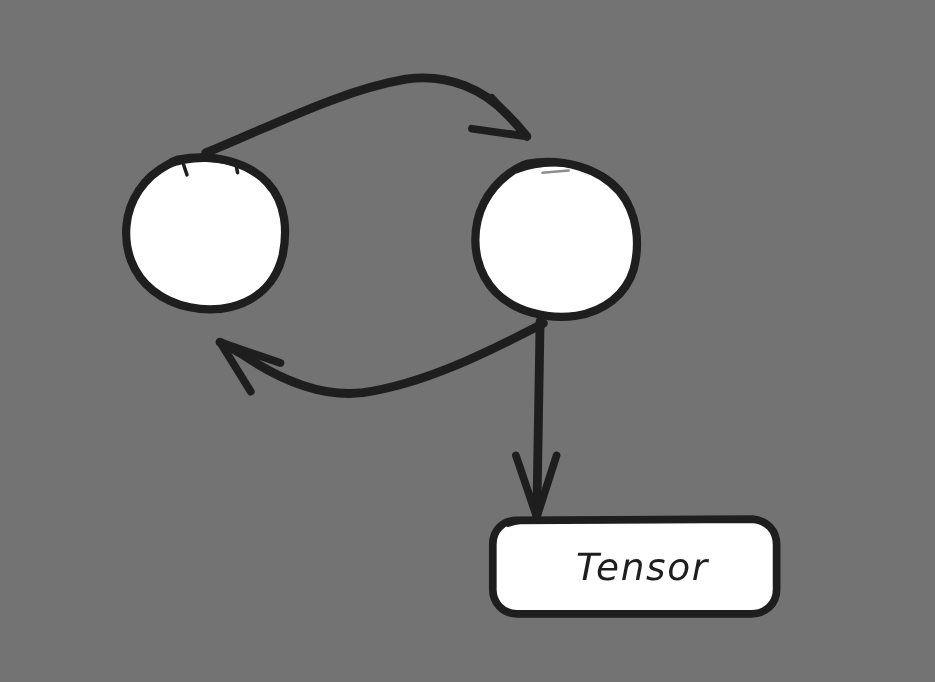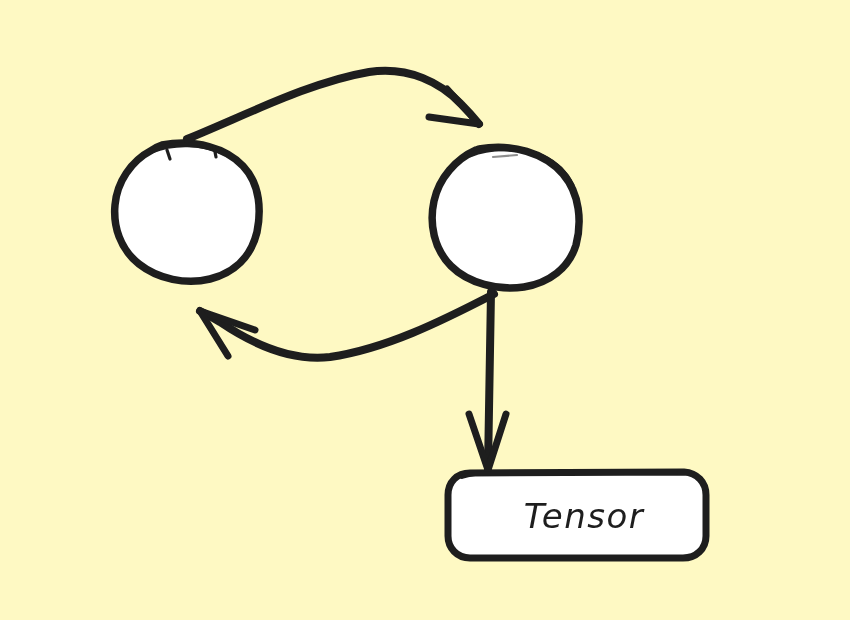--- a/index.html
+++ b/index.html
@@ -11,21 +11,21 @@
   body {
     width: 850px;
     height: 620px;
     overflow: hidden;
     font-family: "DejaVu Sans", sans-serif;
   }
   #canvas-root {
     position: relative;
     width: 850px;
     height: 620px;
-    background: #fef9c3;
+    background: #737373;
   }
   #diagram-svg {
     display: block;
     width: 850px;
     height: 620px;
   }
   .sketch-stroke {
     fill: none;
     stroke: #1e1e1e;
     stroke-linecap: round;

